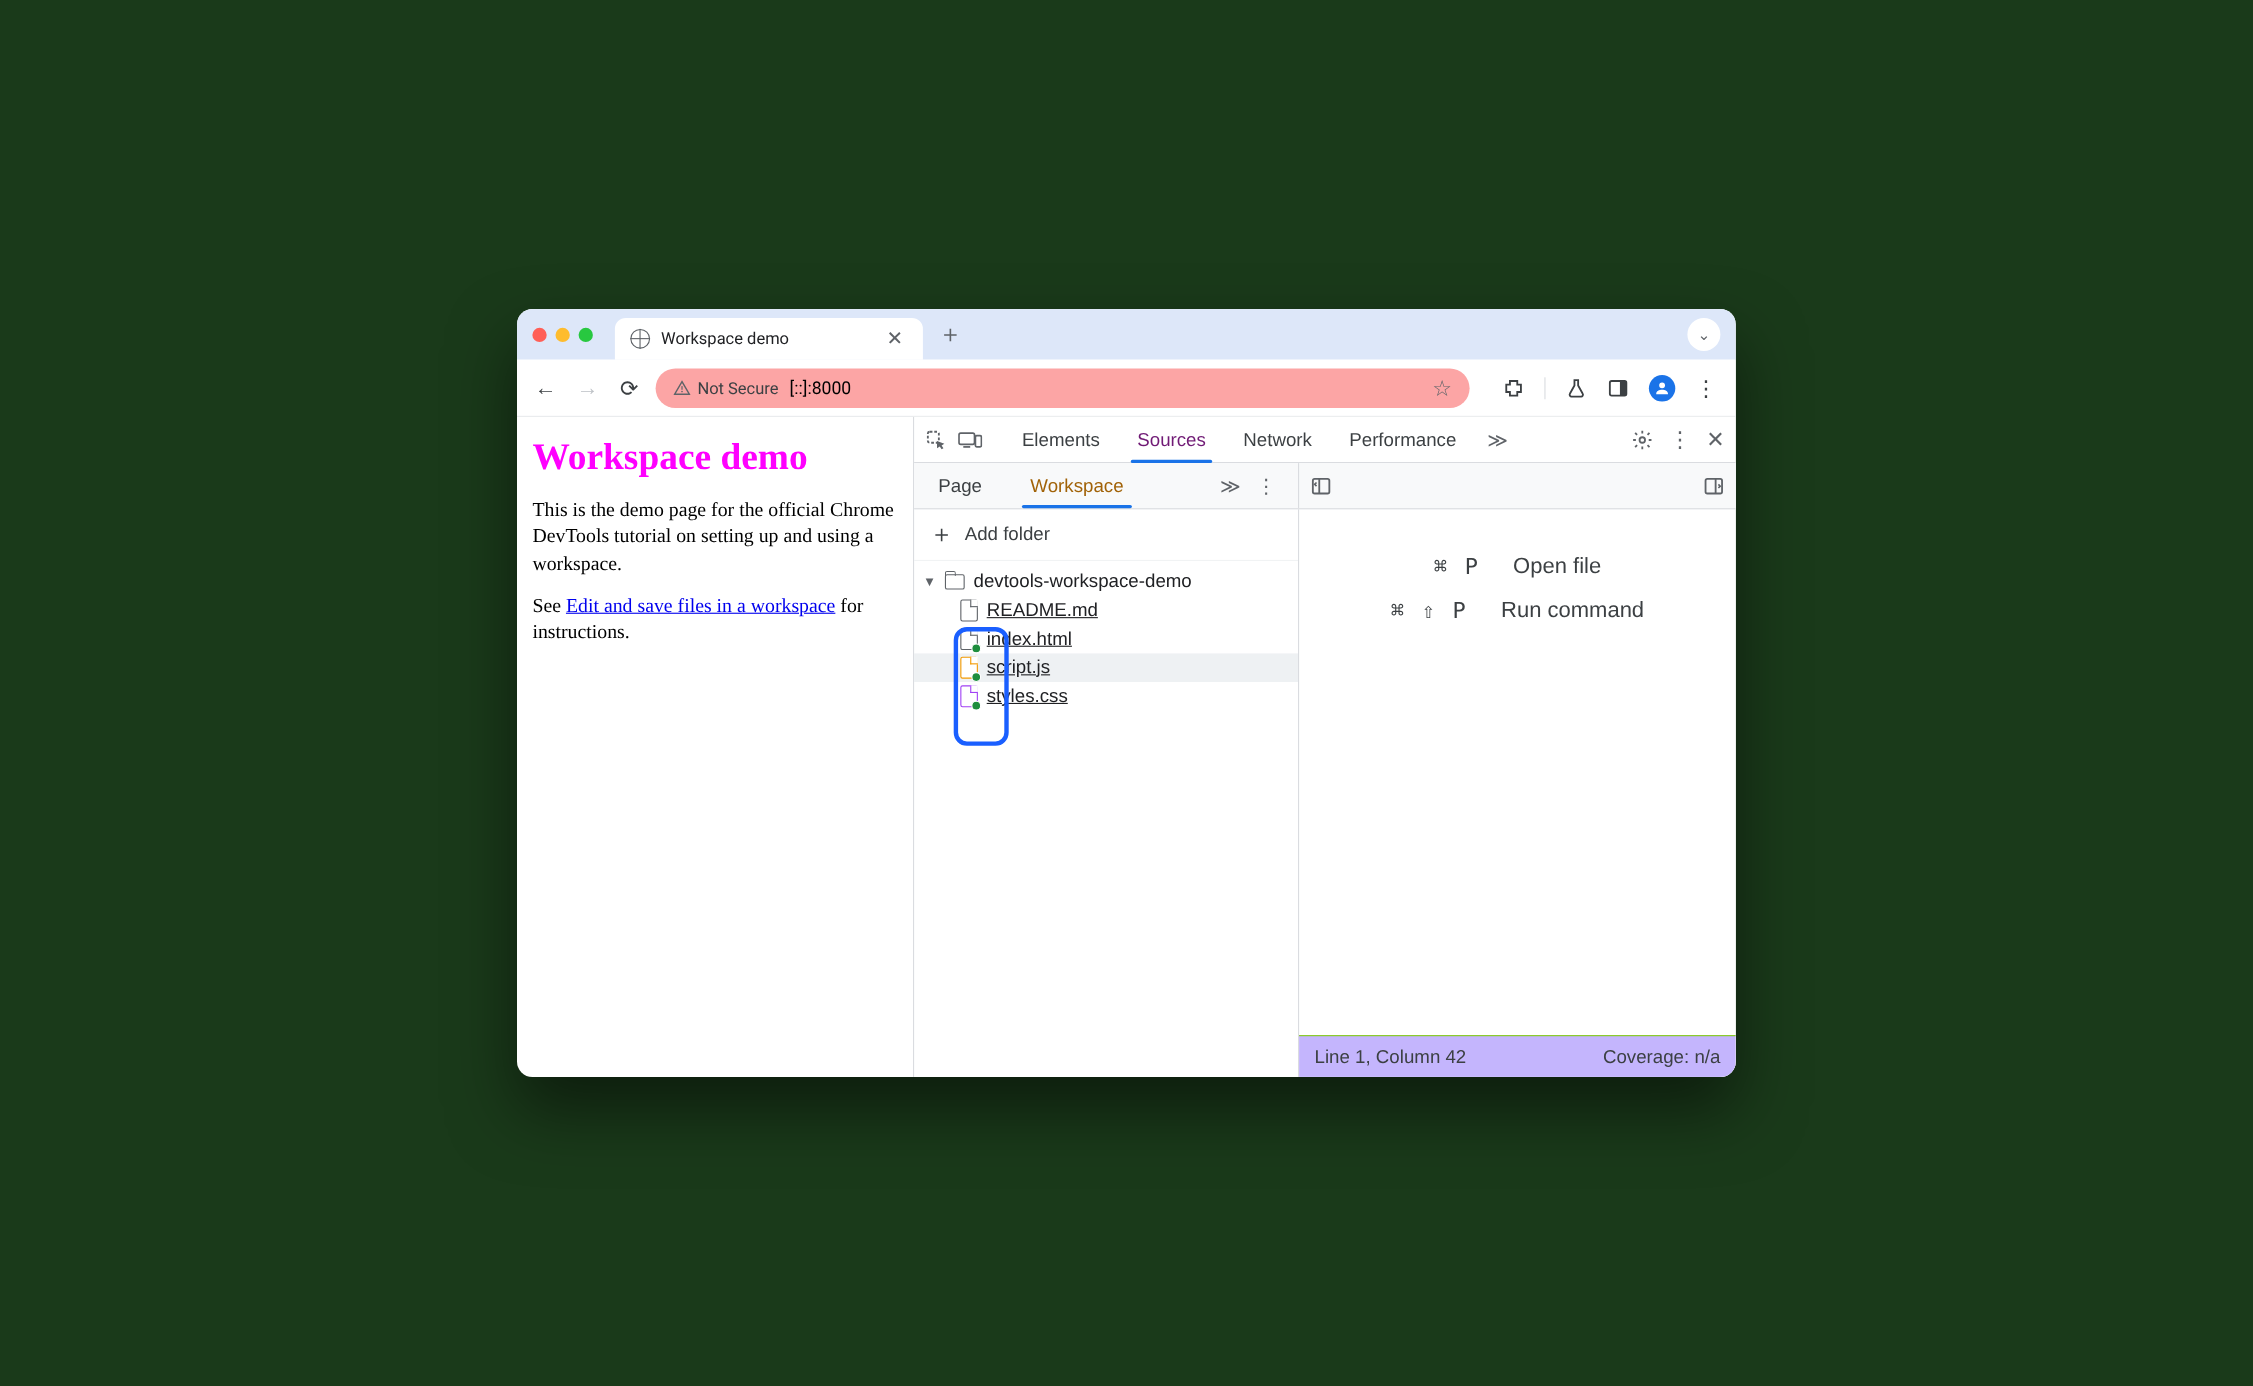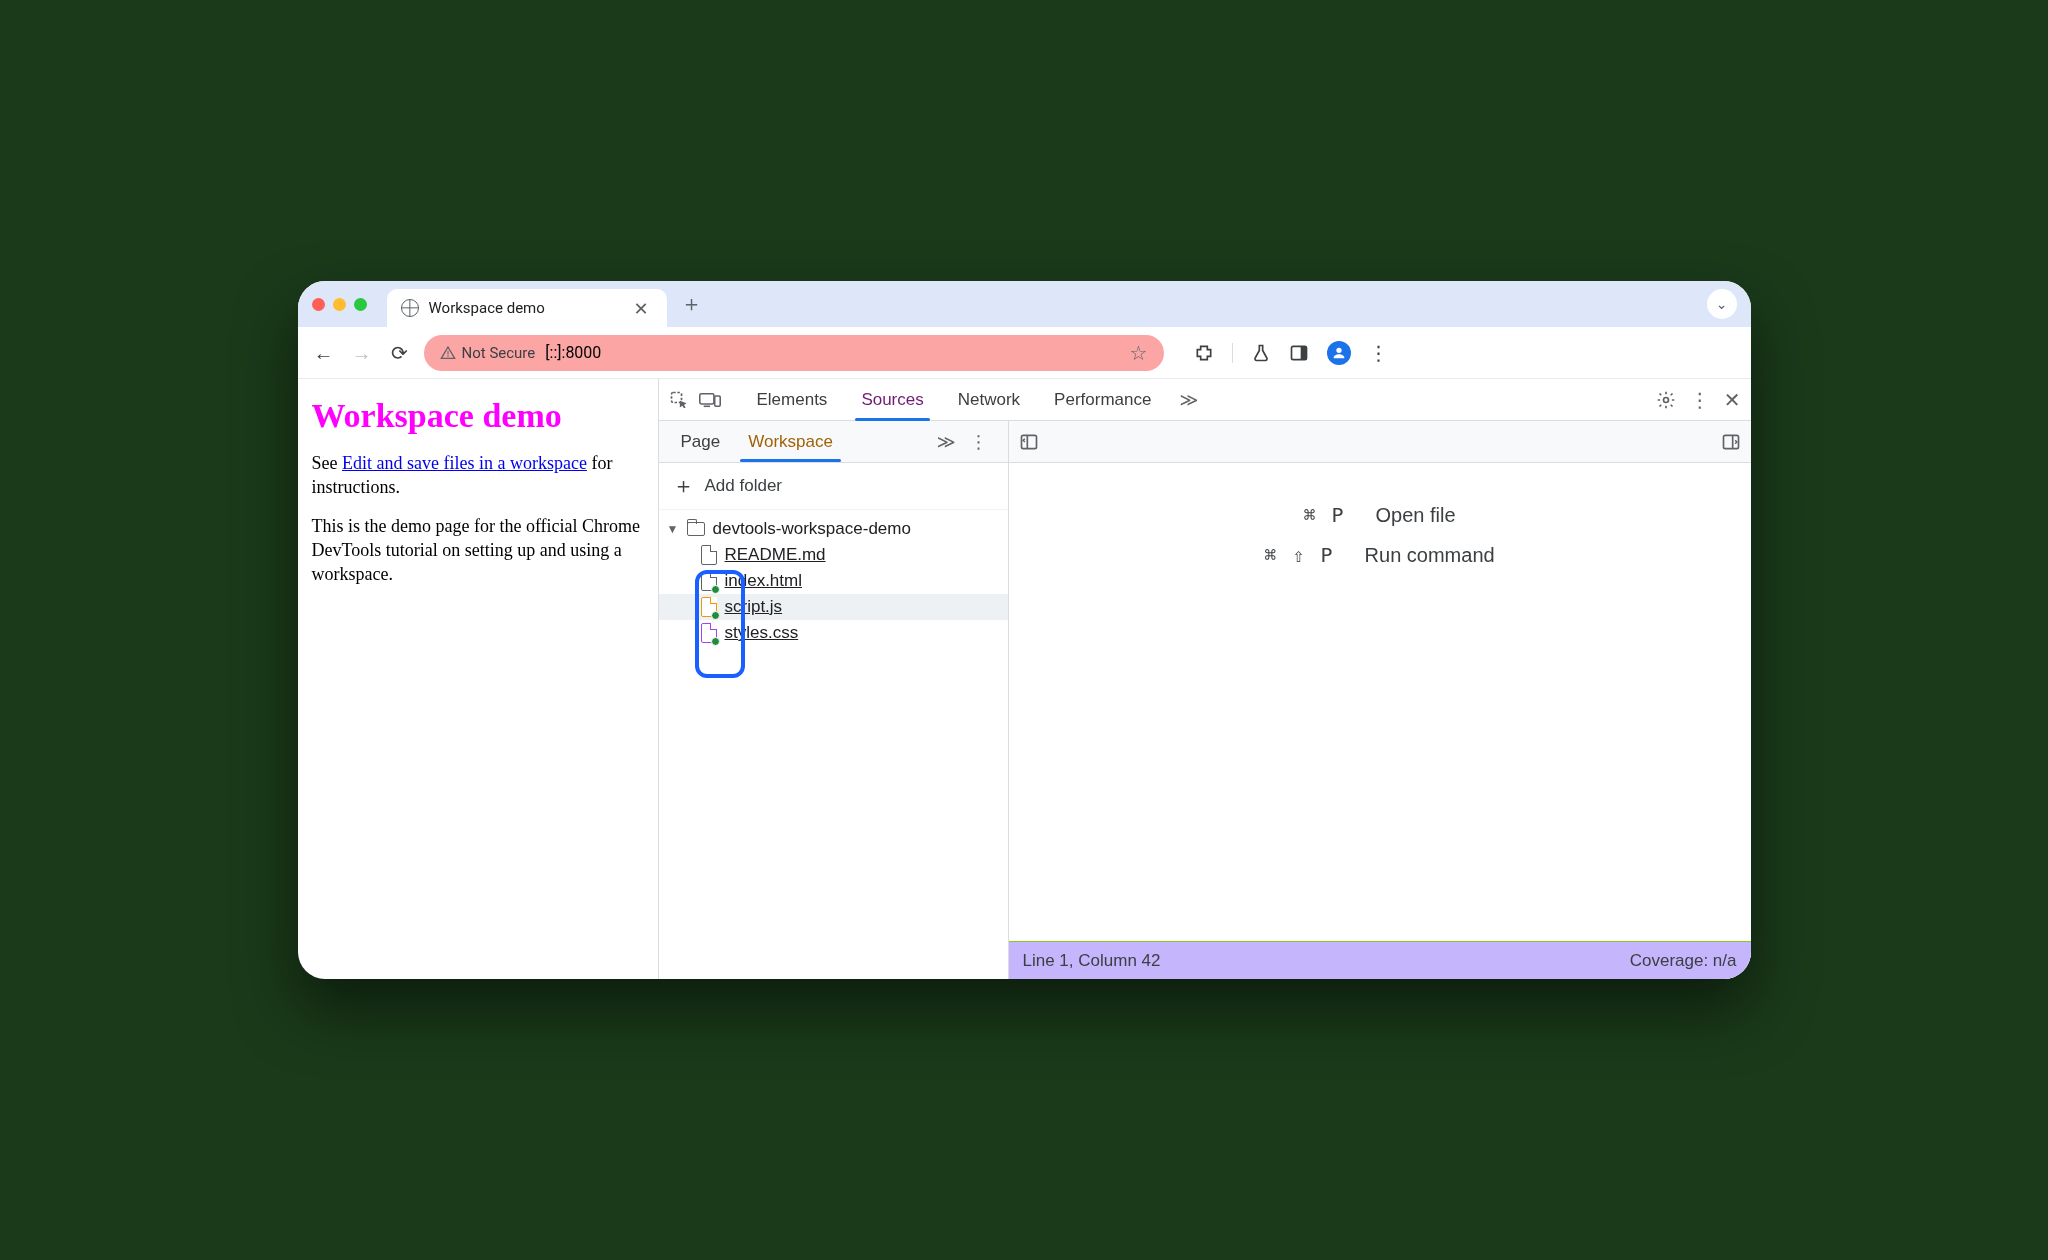--- a/index.html
+++ b/index.html
@@ -7,23 +7,23 @@
     margin: 0;
     background: #1a3a1a;
     font-family: -apple-system, BlinkMacSystemFont, "Segoe UI", Roboto, sans-serif;
     display: flex;
     align-items: center;
     justify-content: center;
     min-height: 100vh;
     padding: 30px;
   }
   .window {
-    width: 1453px;
+    width: 1108px;
     background: #fff;
-    border-radius: 27px;
+    border-radius: 14px;
     box-shadow: 0 30px 60px rgba(0,0,0,.5);
     overflow: hidden;
   }
   .titlebar {
     height: 46px;
     background: #dde7f9;
     display: flex;
     align-items: center;
     padding: 0 14px;
   }
@@ -101,21 +101,21 @@
   .dt-tab.active { color:#701a75; }
   .dt-tab.active::after {
     content:""; position:absolute; bottom:-1px; left:8px;right:8px; height:3px; background:#1a73e8; border-radius:2px;
   }
   .dt-right { margin-left:auto; display:flex; gap:14px; color:#5f6368; align-items:center;}
 
   .dt-sub {
     display:flex; align-items:stretch; height:42px; border-bottom:1px solid #dadce0;
     background:#f8f9fa;
   }
-  .sub-left { display:flex; align-items:center; padding:0 10px; gap:4px; border-right:1px solid #dadce0; flex:0 0 350px;}
+  .sub-left { display:flex; align-items:center; padding:0 10px; gap:20px; border-right:1px solid #dadce0; flex:0 0 350px;}
   .sub-tab { padding:0 12px; font-size:17px; color:#3c4043; height:100%; display:flex;align-items:center; cursor:pointer; position:relative;}
   .sub-tab.active { color:#a16207;}
   .sub-tab.active::after { content:"";position:absolute;bottom:0;left:4px;right:4px;height:3px;background:#1a73e8;border-radius:2px;}
   .sub-more { margin-left:auto; padding:0 10px; font-size:18px;color:#5f6368; display:flex;gap:14px;}
   .sub-right { flex:1; display:flex;align-items:center;padding:0 10px; justify-content:space-between;}
 
   .dt-body { flex:1; display:flex; }
   .tree-pane { width:350px; border-right:1px solid #dadce0; display:flex;flex-direction:column;}
   .add-folder { padding:8px 14px; font-size:17px; color:#3c4043; display:flex;align-items:center;gap:10px; border-bottom:1px solid #f1f3f4; cursor:pointer;}
   .tree { padding:6px 0; font-size:17px; color:#202124; }
@@ -208,24 +208,24 @@
           </svg>
       </div>
       <span style="font-size:20px">⋮</span>
     </div>
   </div>
 
   <div class="content">
 
     <div class="page">
       <h1>Workspace demo</h1>
+      <p>This is the demo page for the official Chrome DevTools tutorial on setting up and using a workspace.</p>
       <p>
         <span>See </span><a href="#">Edit and save files in a workspace</a><span> for instructions.</span>
       </p>
-      <p>This is the demo page for the official Chrome DevTools tutorial on setting up and using a workspace.</p>
     </div>
 
     <div class="devtools">
 
       <div class="dt-tabs">
         <span class="ic">
           <svg width="20" height="20" viewBox="0 0 24 24">
               <rect x="3" y="3" width="12" height="12" rx="2" fill="none" stroke="#5f6368" stroke-width="2" stroke-dasharray="3 2"></rect>
               <path d="M13 13l8 3-3 2 2 3-2 1-2-3-3 2z" fill="#5f6368"></path>
             </svg>

